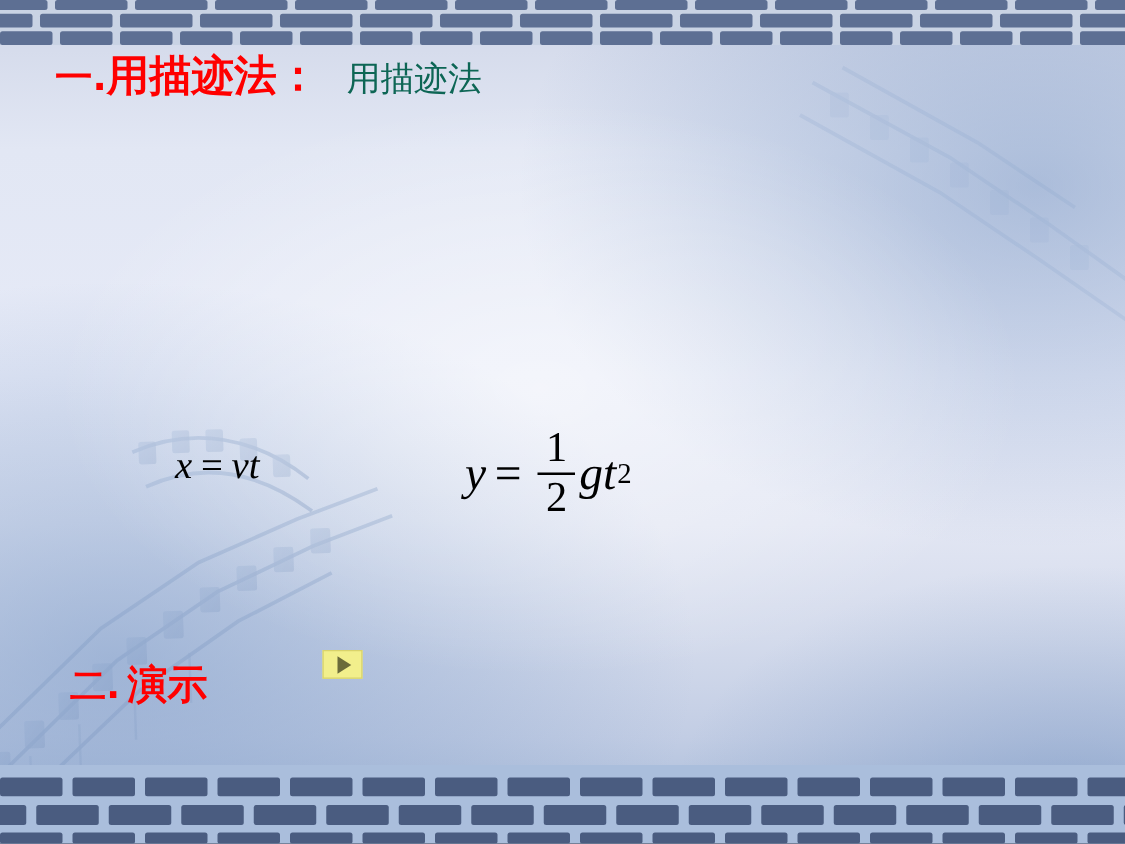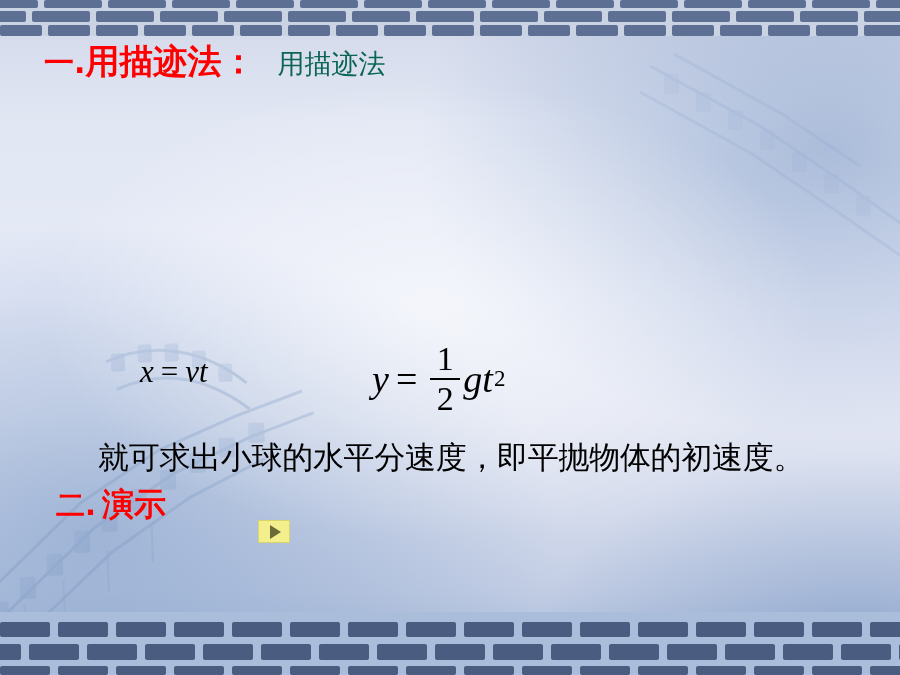--- a/index.html
+++ b/index.html
@@ -178,21 +178,21 @@
     font-size: 31px;
     line-height: 42px;
     color: #000000;
     letter-spacing: -0.3px;
   }
   .conclusion .indent { display: inline-block; width: 56px; }
 
   .heading-2 {
     position: absolute;
     left: 56px;
-    top: 488px;
+    top: 531px;
     white-space: nowrap;
     line-height: 1;
   }
   .heading-2 .num,
   .heading-2 .main {
     font-size: 32px;
     font-weight: bold;
     color: #ff0000;
   }
   .heading-2 .num { font-size: 29px; }
@@ -364,21 +364,20 @@
             <span class="num-f">1</span>
             <span class="bar-f"></span>
             <span class="den-f">2</span>
           </span>
           <span>gt</span>
           <span class="sup">2</span>
       </div>
 
     </div>
 
-    <div class="conclusion"><span class="indent"></span><span>就可求出小球的水平分速度，即平抛物体的初速度。</span></div>
 
     <div class="heading-2">
       <span class="num">二.</span><span class="main">演示</span>
     </div>
 
     <div class="play-button">
       <span class="tri"></span>
     </div>
 
   </div>

